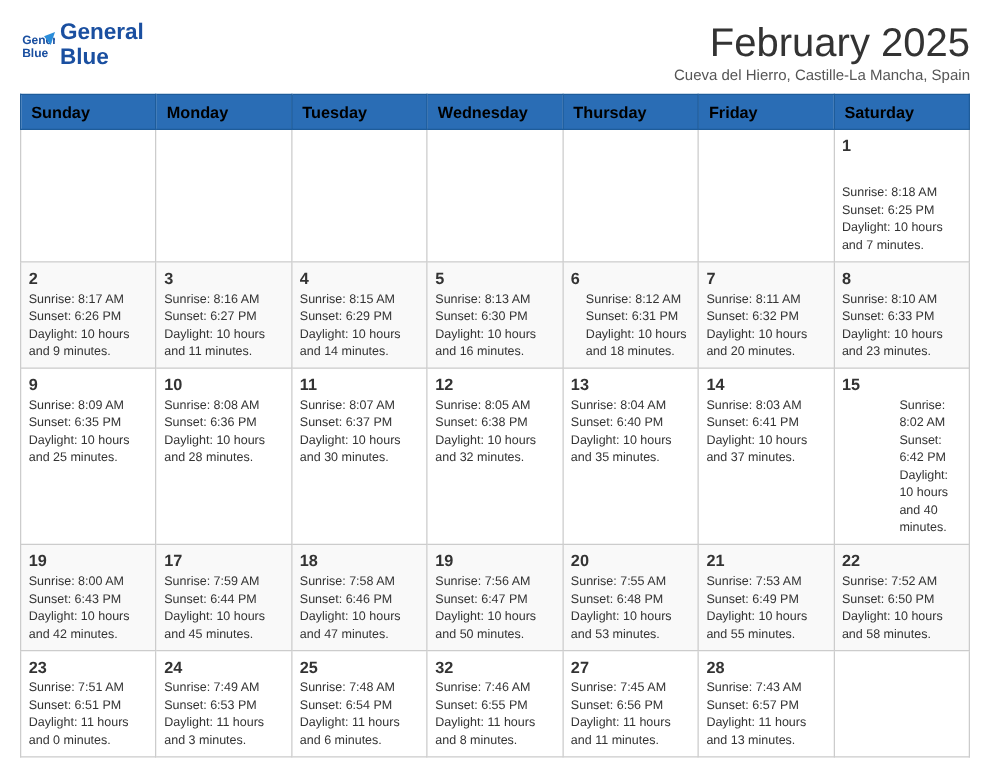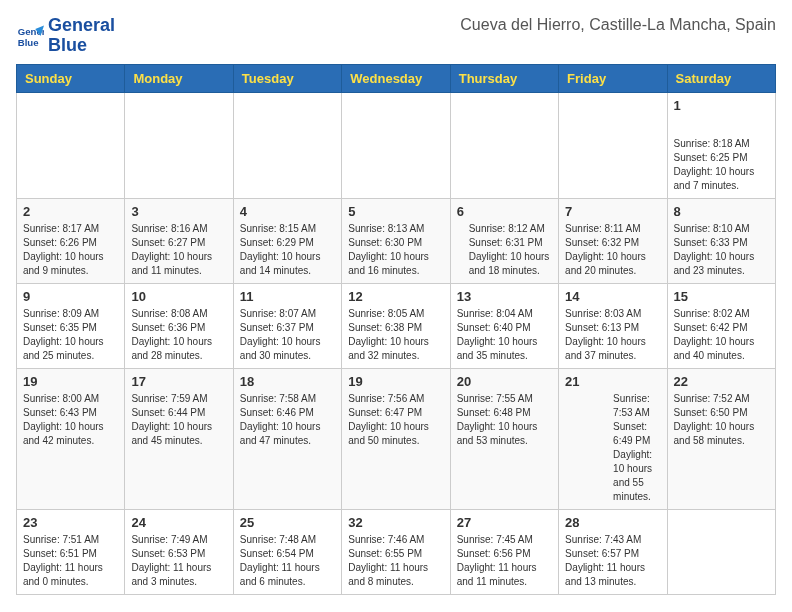--- a/index.html
+++ b/index.html
@@ -36,31 +36,31 @@
     }
     .title-section {
       text-align: right;
     }
     .month-title {
       font-size: 32px;
       font-weight: 300;
       color: #333;
     }
     .location {
-      font-size: 16px;
+      font-size: 12px;
       color: #555;
     }
     .calendar {
       width: 100%;
       border-collapse: collapse;
       border: 1px solid #ccc;
     }
     .calendar th {
       background-color: #2a6db5;
-      color: #fde047;
+      color: #000000;
       font-size: 13px;
       font-weight: bold;
       padding: 6px 8px;
       text-align: left;
       border: 1px solid #1e5c9a;
     }
     .calendar td {
       vertical-align: top;
       border: 1px solid #ccc;
       padding: 5px 6px;
@@ -103,20 +103,21 @@
       <text x="2" y="15" font-size="11" font-weight="bold" fill="#1a4fa0">General</text>
       <text x="2" y="27" font-size="11" font-weight="bold" fill="#1a4fa0">Blue</text>
       <polygon points="22,8 32,4 28,16" fill="#2a8dda"></polygon>
     </svg>
     <div class="logo-text">
       <span>General</span>
       <span>Blue</span>
     </div>
   </div>
   <div class="title-section">
+    <div class="month-title">February 2025</div>
     <div class="location">Cueva del Hierro, Castille-La Mancha, Spain</div>
   </div>
 </div>
 
 <table class="calendar">
   <thead>
     <tr>
       <th>Sunday</th>
       <th>Monday</th>
       <th>Tuesday</th>
@@ -212,26 +213,26 @@
         </td>
         <td>
           <span class="day-number">13</span>
           <div class="cell-info" style="white-space: pre-line;">Sunrise: 8:04 AM
 Sunset: 6:40 PM
 Daylight: 10 hours and 35 minutes.</div>
         </td>
         <td>
           <span class="day-number">14</span>
           <div class="cell-info" style="white-space: pre-line;">Sunrise: 8:03 AM
-Sunset: 6:13 PM
+Sunset: 6:41 PM
 Daylight: 10 hours and 37 minutes.</div>
         </td>
         <td>
           <span class="day-number">15</span>
-          <div class="cell-info" style="white-space: pre-line;">Sunrise: 8:02 AM
+          <div class="cell-info" style="white-space: pre-line; margin-left: 46px;">Sunrise: 8:02 AM
 Sunset: 6:42 PM
 Daylight: 10 hours and 40 minutes.</div>
         </td>
       </tr>
       <tr>
         <td>
           <span class="day-number">19</span>
           <div class="cell-info" style="white-space: pre-line;">Sunrise: 8:00 AM
 Sunset: 6:43 PM
 Daylight: 10 hours and 42 minutes.</div>
@@ -255,21 +256,21 @@
 Daylight: 10 hours and 50 minutes.</div>
         </td>
         <td>
           <span class="day-number">20</span>
           <div class="cell-info" style="white-space: pre-line;">Sunrise: 7:55 AM
 Sunset: 6:48 PM
 Daylight: 10 hours and 53 minutes.</div>
         </td>
         <td>
           <span class="day-number">21</span>
-          <div class="cell-info" style="white-space: pre-line; margin-left: 48px;">Sunrise: 7:53 AM
+          <div class="cell-info" style="white-space: pre-line;">Sunrise: 7:53 AM
 Sunset: 6:49 PM
 Daylight: 10 hours and 55 minutes.</div>
         </td>
         <td>
           <span class="day-number">22</span>
           <div class="cell-info" style="white-space: pre-line;">Sunrise: 7:52 AM
 Sunset: 6:50 PM
 Daylight: 10 hours and 58 minutes.</div>
         </td>
       </tr>

